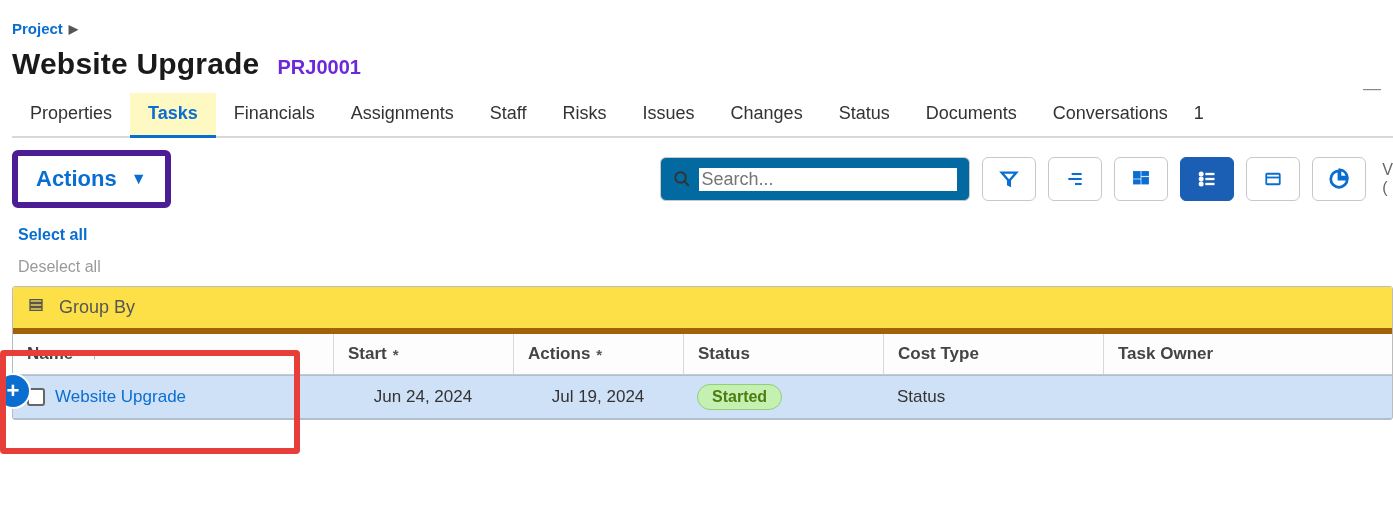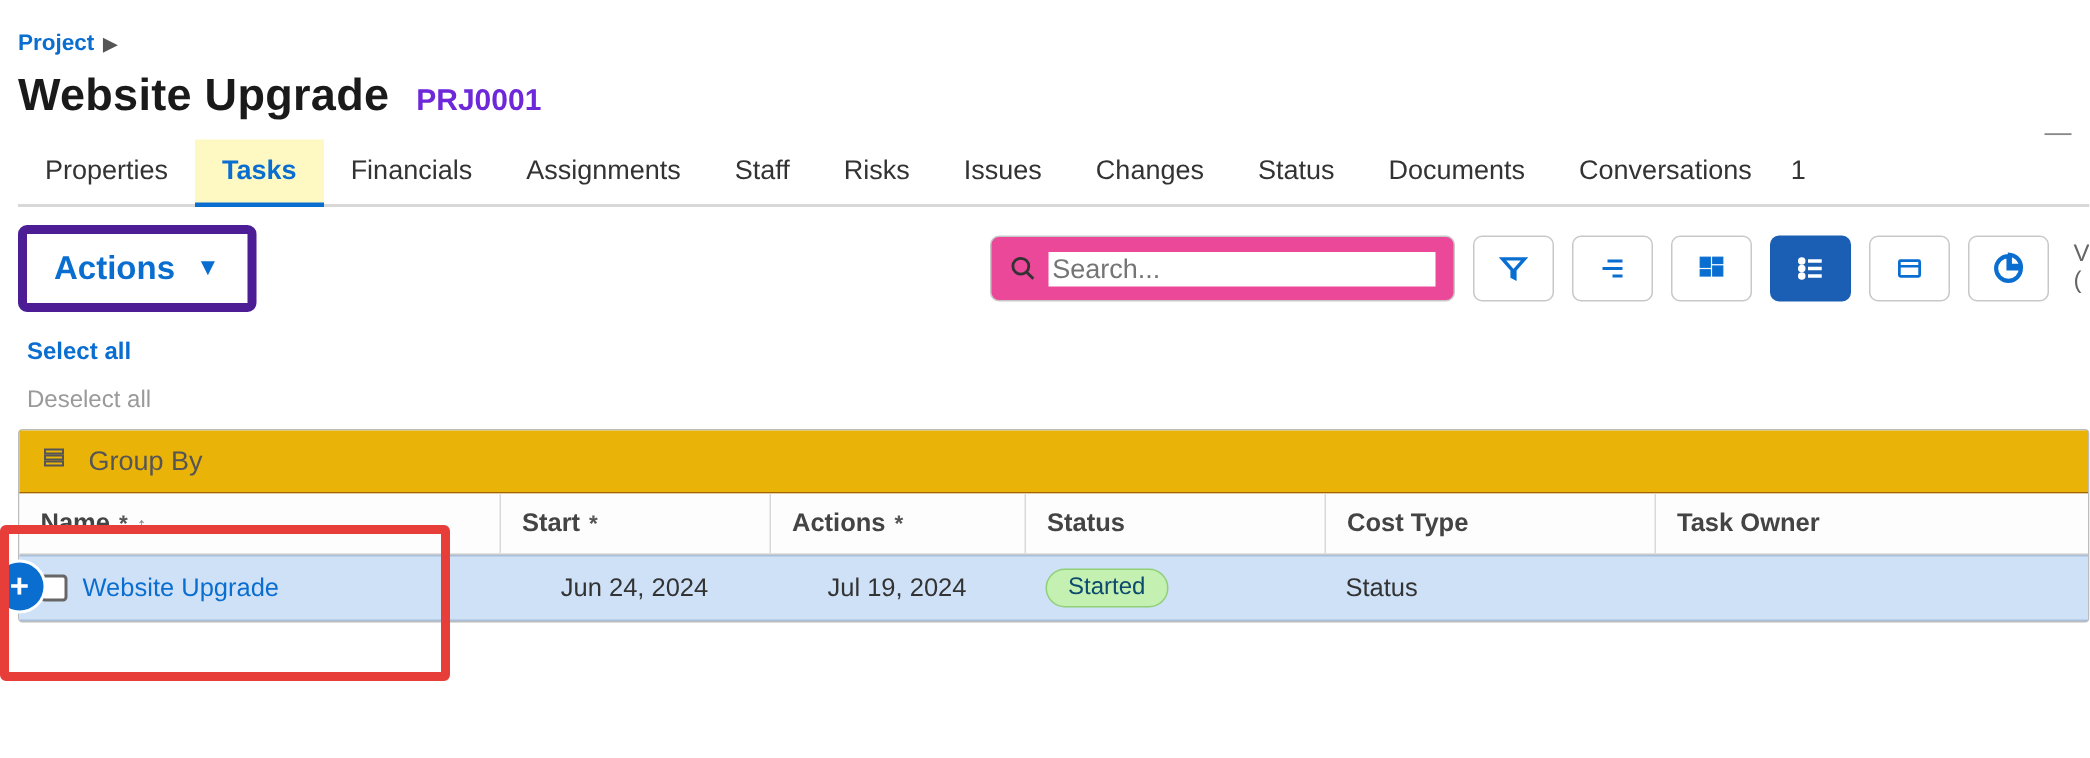--- a/index.html
+++ b/index.html
@@ -21,54 +21,54 @@
   .tab { padding:10px 18px 12px; font-size:18px; color:#333; cursor:pointer; position:relative; white-space:nowrap;}
   .tab.active { color:#0a6ed1; font-weight:700; background:#fef9c3; }
   .tab.active::after { content:""; position:absolute; left:0; right:0; bottom:-2px; height:3px; background:#0a6ed1;}
 
   .truncated-tab { padding:10px 0 12px 8px; font-size:18px; color:#333;}
 
   .toolbar { display:flex; align-items:center; gap:12px; padding:12px 0 14px; }
   .actions-btn { display:flex; align-items:center; gap:14px; border:6px solid #4c1d95; border-radius:6px; padding:10px 18px; color:#0a6ed1; font-size:22px; font-weight:700; background:#fff; cursor:pointer;}
   .actions-btn .caret { font-size:16px; }
   .spacer { flex:1; }
-  .search-wrap { display:flex; align-items:center; border:1px solid #c8c8c8; border-radius:6px; padding:6px 12px; width:310px; height:44px; gap:8px; background:#ec4899;}
+  .search-wrap { display:flex; align-items:center; border:1px solid #c8c8c8; border-radius:6px; padding:6px 12px; width:310px; height:44px; gap:8px; background:#0369a1;}
   .search-wrap input { border:none; outline:none; font-size:18px; color:#555; width:100%; }
   .icon-btn { width:54px; height:44px; border:1px solid #c8c8c8; border-radius:6px; background:#fff; display:flex; align-items:center; justify-content:center; cursor:pointer; color:#0a6ed1; }
   .icon-btn.primary { background:#1a5fb4; border-color:#1a5fb4; color:#fff; }
   .icon-btn svg { stroke:currentColor; }
   .vbar { font-size:16px; color:#666; padding-left:4px; white-space:nowrap;}
 
   .select-row { display:flex; gap:14px; padding:4px 0 10px 6px; font-size:16px;flex-direction:column;}
   .select-all { color:#0a6ed1; font-weight:600; cursor:pointer;}
   .deselect-all { color:#9a9a9a; cursor:pointer;}
 
   .grid-wrap { border:1px solid #bcbcbc; border-radius:3px; margin-left:0; margin-right:0; position:relative;}
-  .groupby-row { display:flex; align-items:center; gap:14px; padding:10px 14px; background:#eab308; border-bottom:1px solid #a16207; font-size:18px; color:#555;}
+  .groupby-row { display:flex; align-items:center; gap:14px; padding:10px 14px; background:#fde047; border-bottom:6px solid #a16207; font-size:18px; color:#555;}
   .groupby-row .gicon { color:#555; }
 
   .headers { display:flex; align-items:stretch; background:#fdfdfd; border-bottom:1px solid #c9c9c9;}
   .hcell { padding:10px 14px; font-size:17px; font-weight:600; color:#444; border-left:1px solid #d9d9d9; display:flex; align-items:center; gap:6px;}
   .hcell:first-child { border-left:none; }
   .col-name  { width:320px; }
   .col-start { width:180px; }
   .col-finish{ width:170px; }
   .col-status{ width:200px; }
   .col-cost  { width:220px; }
   .col-owner { flex:1; }
   .ast { color:#555; font-size:15px;}
   .sort-up { color:#888; font-size:13px;}
 
   .add-handle { position:absolute; left:-16px; top:88px; width:32px; height:32px; background:#0a6ed1; border-radius:50%; color:#fff; display:flex; align-items:center; justify-content:center; font-size:22px; font-weight:700; box-shadow:0 0 0 2px #fff; cursor:pointer; z-index:3;}
 
   .data-row { display:flex; align-items:center; background:#cfe1f7; border-top:1px solid #a9c0dd; border-bottom:1px solid #a9c0dd; height:44px; position:relative;}
   .dcell { padding:0 14px; font-size:17px; display:flex; align-items:center; gap:10px;}
   .taskname { color:#0a6ed1; font-weight:500; cursor:pointer;}
   .chk { width:18px; height:18px; border:2px solid #666; border-radius:3px; background:#fff; display:inline-block;}
-  .status-pill { background:#c4f0b1; border:1px solid #8fd077; color:#0c4a6e; font-weight:400; border-radius:14px; padding:3px 14px; font-size:16px;}
+  .status-pill { background:#c4f0b1; border:1px solid #8fd077; color:#4d7c0f; font-weight:700; border-radius:14px; padding:3px 14px; font-size:16px;}
 
   .highlight-box { position:absolute; left:0px; top:350px; width:300px; height:104px; border:6px solid #e73e3a; border-radius:4px; pointer-events:none; z-index:5;}
 </style>
 </head>
 <body>
 
 <div class="page">
   <div class="breadcrumb">
     <span>Project</span>
     <span class="chev">▶</span>

